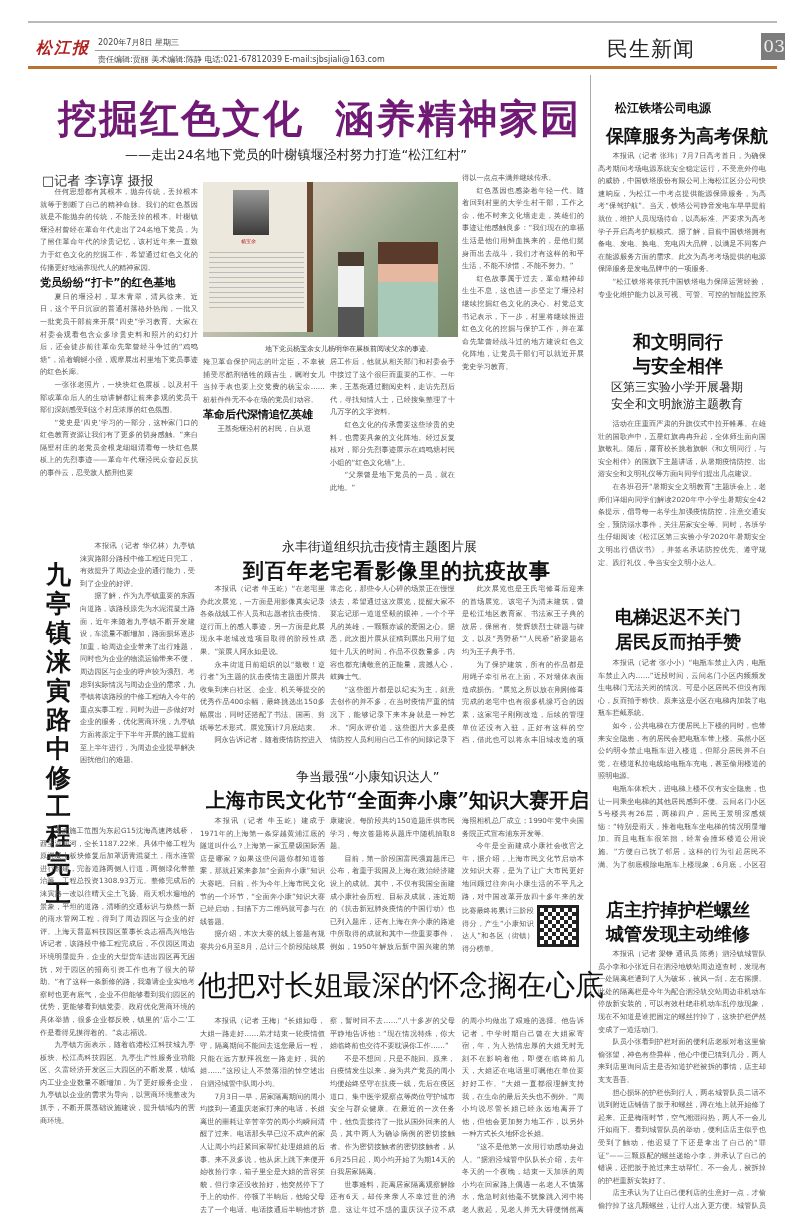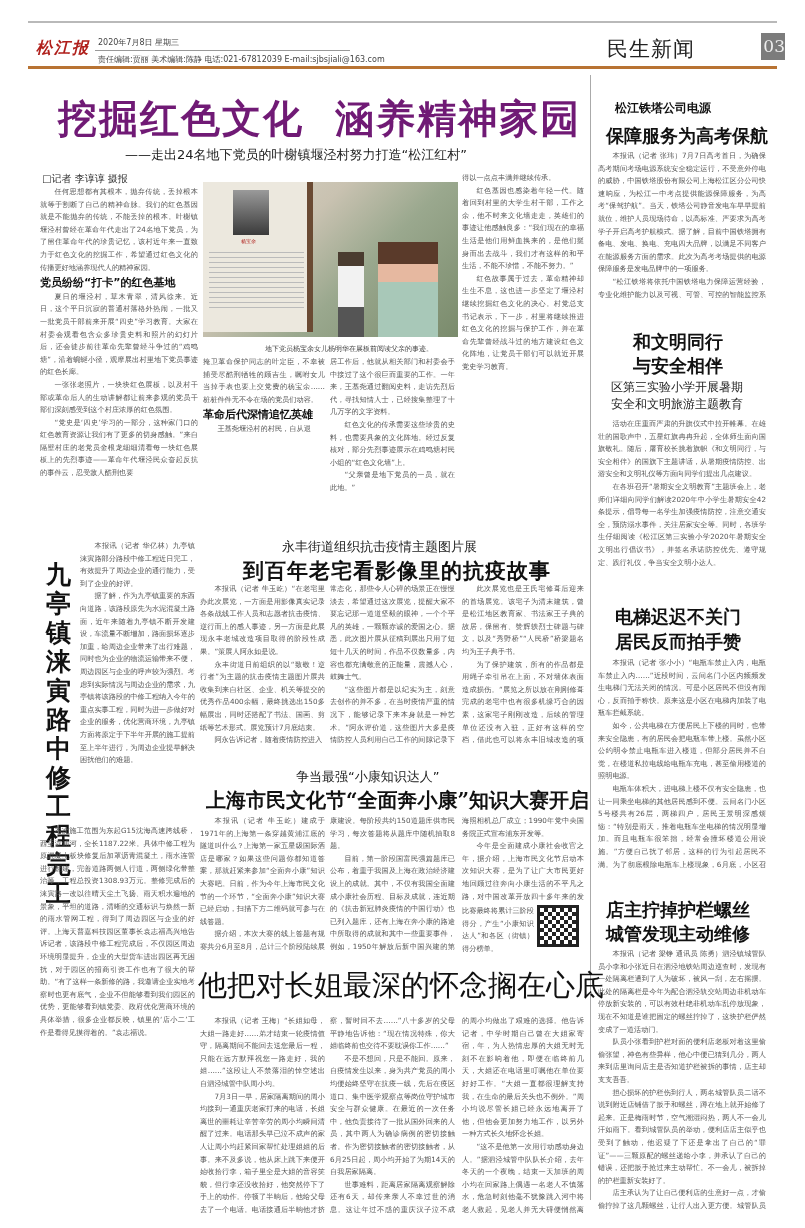--- a/index.html
+++ b/index.html
@@ -32,21 +32,21 @@
 <div class="abs dateline"></div>
 <div class="abs editors">责任编辑:贾丽  美术编辑:陈静  电话:021-67812039  E-mail:sjbsjiali@163.com</div>
 <div class="abs section-title">民生新闻</div>
 <div class="abs page-num">03</div>
 <div class="abs orangeline"></div>
 
 <div class="abs vdivider" style="left:590px;top:75px;height:1125px"></div>
 
 <div class="abs headline" style="left:58px;top:92px;font-size:39px;letter-spacing:2px;white-space:pre">挖掘红色文化  涵养精神家园</div>
 <div class="abs" style="left:125px;top:146px;font-size:13px;color:#222">——走出24名地下党员的叶榭镇堰泾村努力打造“松江红村”</div>
-<div class="abs" style="left:42px;top:172px;font-size:10px;color:#333">□记者  李谆谆  摄报</div>
+<div class="abs" style="left:42px;top:172px;font-size:13px;color:#333">□记者  李谆谆  摄报</div>
 
 <div class="abs col" style="left:40px;top:186px;width:158px;height:330px">
   <p>任何思想都有其根本，抛弃传统，丢掉根本就等于割断了自己的精神命脉。我们的红色基因就是不能抛弃的传统，不能丢掉的根本。叶榭镇堰泾村曾经在革命年代走出了24名地下党员，为了留住革命年代的珍贵记忆，该村近年来一直致力于红色文化的挖掘工作，希望通过红色文化的传播更好地涵养现代人的精神家园。</p>
   <div class="subhead">党员纷纷“打卡”的红色基地</div>
   <p>夏日的堰泾村，草木青翠，清风徐来。近日，这个平日沉寂的普通村落格外热闹，一批又一批党员干部前来开展“四史”学习教育。大家在村委会观看包含众多珍贵史料和照片的幻灯片后，还会徒步前往革命先辈曾经斗争过的“鸡鸣塘”，沿着蜿蜒小径，观摩展出村里地下党员事迹的红色长廊。</p>
   <p>一张张老照片，一块块红色展板，以及村干部或革命后人的生动讲解都让前来参观的党员干部们深刻感受到这个村庄浓厚的红色氛围。</p>
   <p>“党史是‘四史’学习的一部分，这种家门口的红色教育资源让我们有了更多的切身感触。”来自隔壁村庄的老党员金根龙细细清看每一块红色展板上的先烈事迹——革命年代堰泾民众奋起反抗的事件云，忍受敌人酷刑也要</p>
 </div>
 
 <div class="abs photo" style="left:203px;top:182px;width:255px;height:155px;background:linear-gradient(135deg,#d9d4c8 0%,#c9c2b1 35%,#9aa88e 60%,#7a8b6c 100%)">
@@ -76,20 +76,21 @@
   <p>红色故事属于过去，革命精神却生生不息，这也进一步坚定了堰泾村继续挖掘红色文化的决心。村党总支书记表示，下一步，村里将继续推进红色文化的挖掘与保护工作，并在革命先辈曾经战斗过的地方建设红色文化阵地，让党员干部们可以就近开展党史学习教育。</p>
 </div>
 
 <div class="abs serifhead" style="left:46px;top:560px;width:28px;font-size:25px;line-height:29px;word-break:break-all">九亭镇涞寅路中修工程完工</div>
 <div class="abs col" style="left:80px;top:540px;width:115px;height:285px">
   <p>本报讯（记者 华亿林）九亭镇涞寅路部分路段中修工程近日完工，有效提升了周边企业的通行能力，受到了企业的好评。</p>
   <p>据了解，作为九亭镇重要的东西向道路，该路段原先为水泥混凝土路面，近年来随着九亭镇不断开发建设，车流量不断增加，路面损坏逐步加重，给周边企业带来了出行难题，同时也为企业的物流运输带来不便，周边园区与企业的呼声较为强烈。考虑到实际情况与周边企业的需求，九亭镇将该路段的中修工程纳入今年的重点实事工程，同时为进一步做好对企业的服务，优化营商环境，九亭镇方面将原定于下半年开展的施工提前至上半年进行，为周边企业提早解决困扰他们的难题。</p>
 </div>
 <div class="abs col" style="left:40px;top:825px;width:155px;height:390px">
   <p>本次施工范围为东起G15沈海高速跨线桥，西至淀浦河，全长1187.22米。具体中修工程为原混凝土板块修复后加罩沥青混凝土，雨水连管进行翻建，完善道路两侧人行道，两侧绿化带整治等，工程总投资1308.93万元。整修完成后的涞寅路一改以往晴天尘土飞扬、雨天积水遍地的景象，平坦的道路，清晰的交通标识与焕然一新的雨水管网工程，得到了周边园区与企业的好评。上海天普嘉科技园区董事长袁志福高兴地告诉记者，该路段中修工程完成后，不仅园区周边环境明显提升，企业的大型货车进出园区再无困扰，对于园区的招商引资工作也有了很大的帮助。“有了这样一条新修的路，我邀请企业实地考察时也更有底气，企业不但能够看到我们园区的优势，更能够看到镇党委、政府优化营商环境的具体举措，很多企业都反映，镇里的‘店小二’工作是看得见摸得着的。”袁志福说。</p>
+  <p>九亭镇方面表示，随着临港松江科技城九亭板块、松江高科技园区、九亭生产性服务业功能区、久富经济开发区三大园区的不断发展，镇域内工业企业数量不断增加，为了更好服务企业，九亭镇以企业的需求为导向，以营商环境整改为抓手，不断开展基础设施建设，提升镇域内的营商环境。</p>
 </div>
 
 <div class="abs" style="left:282px;top:538px;font-size:13px;color:#222">永丰街道组织抗击疫情主题图片展</div>
 <div class="abs serifhead" style="left:243px;top:557px;font-size:21px;letter-spacing:1px">到百年老宅看影像里的抗疫故事</div>
 <div class="abs col" style="left:200px;top:583px;width:125px;height:160px">
   <p>本报讯（记者 牛玉屹）“在老宅里办此次展览，一方面是用影像真实记录各条战线工作人员和志愿者抗击疫情、逆行而上的感人事迹，另一方面是此展现永丰老城改造项目取得的阶段性成果。”策展人阿永如是说。</p>
   <p>永丰街道日前组织的以“致敬！逆行者”为主题的抗击疫情主题图片展共收集到来自社区、企业、机关等提交的优秀作品400余幅，最终挑选出150多幅展出，同时还搭配了书法、国画、剪纸等艺术形式。展览预计7月底结束。</p>
   <p>阿永告诉记者，随着疫情防控进入</p>
 </div>
 <div class="abs col" style="left:330px;top:583px;width:125px;height:160px">

